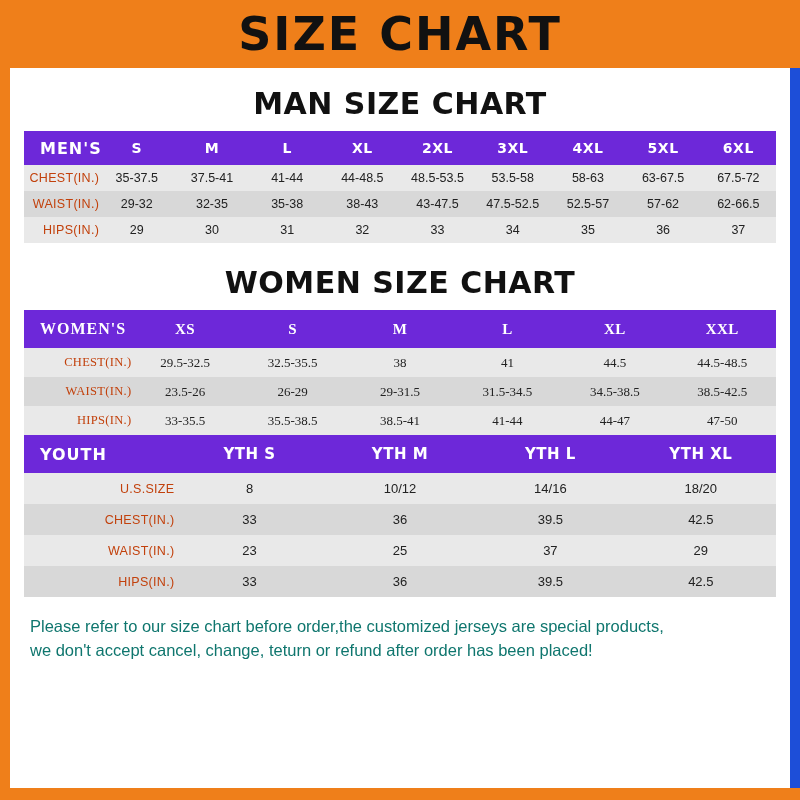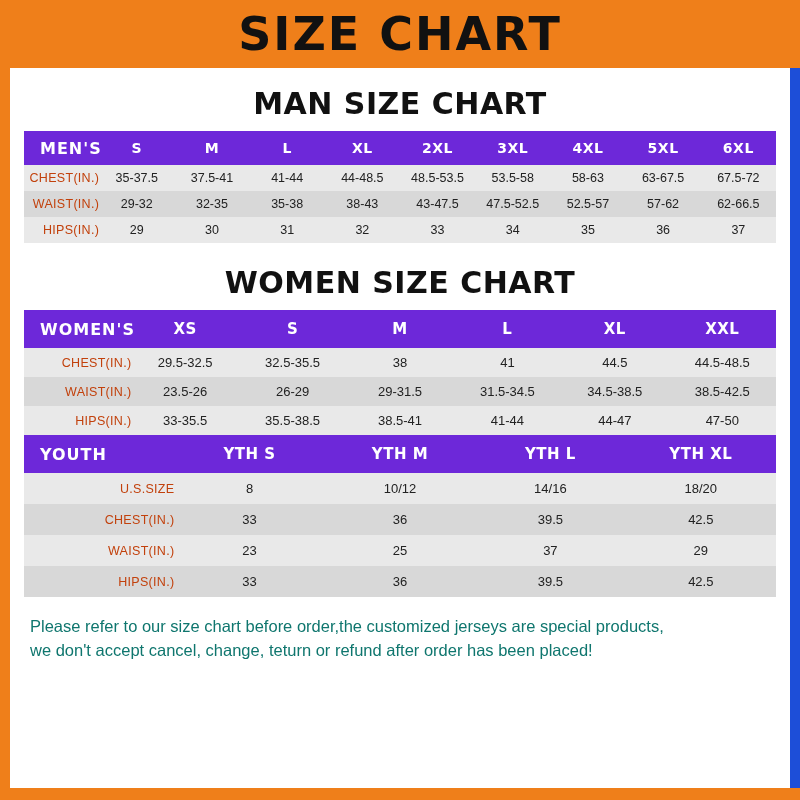--- a/index.html
+++ b/index.html
@@ -83,21 +83,21 @@
   }
   tbody tr.light td { background: #e9e9e9; }
   tbody tr.dark td { background: #d8d8d8; }
   tbody td.rowlabel {
     text-align: right;
     font-size: 12.5px;
     letter-spacing: 0.3px;
     color: #c2410c;
   }
   .men-table thead td { height: 34px; }
-  .women-table td { height: 29px; font-size: 13px; }
+  .women-table td { height: 29px; font-size: 13px; font-family: Liberation Serif, serif; }
   .women-table thead td { height: 38px; font-size: 15px; }
   .women-table thead td.rowlabel { font-size: 16px; }
   .youth-table td { height: 31px; font-size: 13px; }
   .youth-table thead td { height: 38px; font-size: 15px; }
   .youth-table thead td.rowlabel { font-size: 16px; }
 
   .footer-note {
     margin: 18px 6px 0 6px;
     color: #0f766e;
     font-size: 16.5px;

